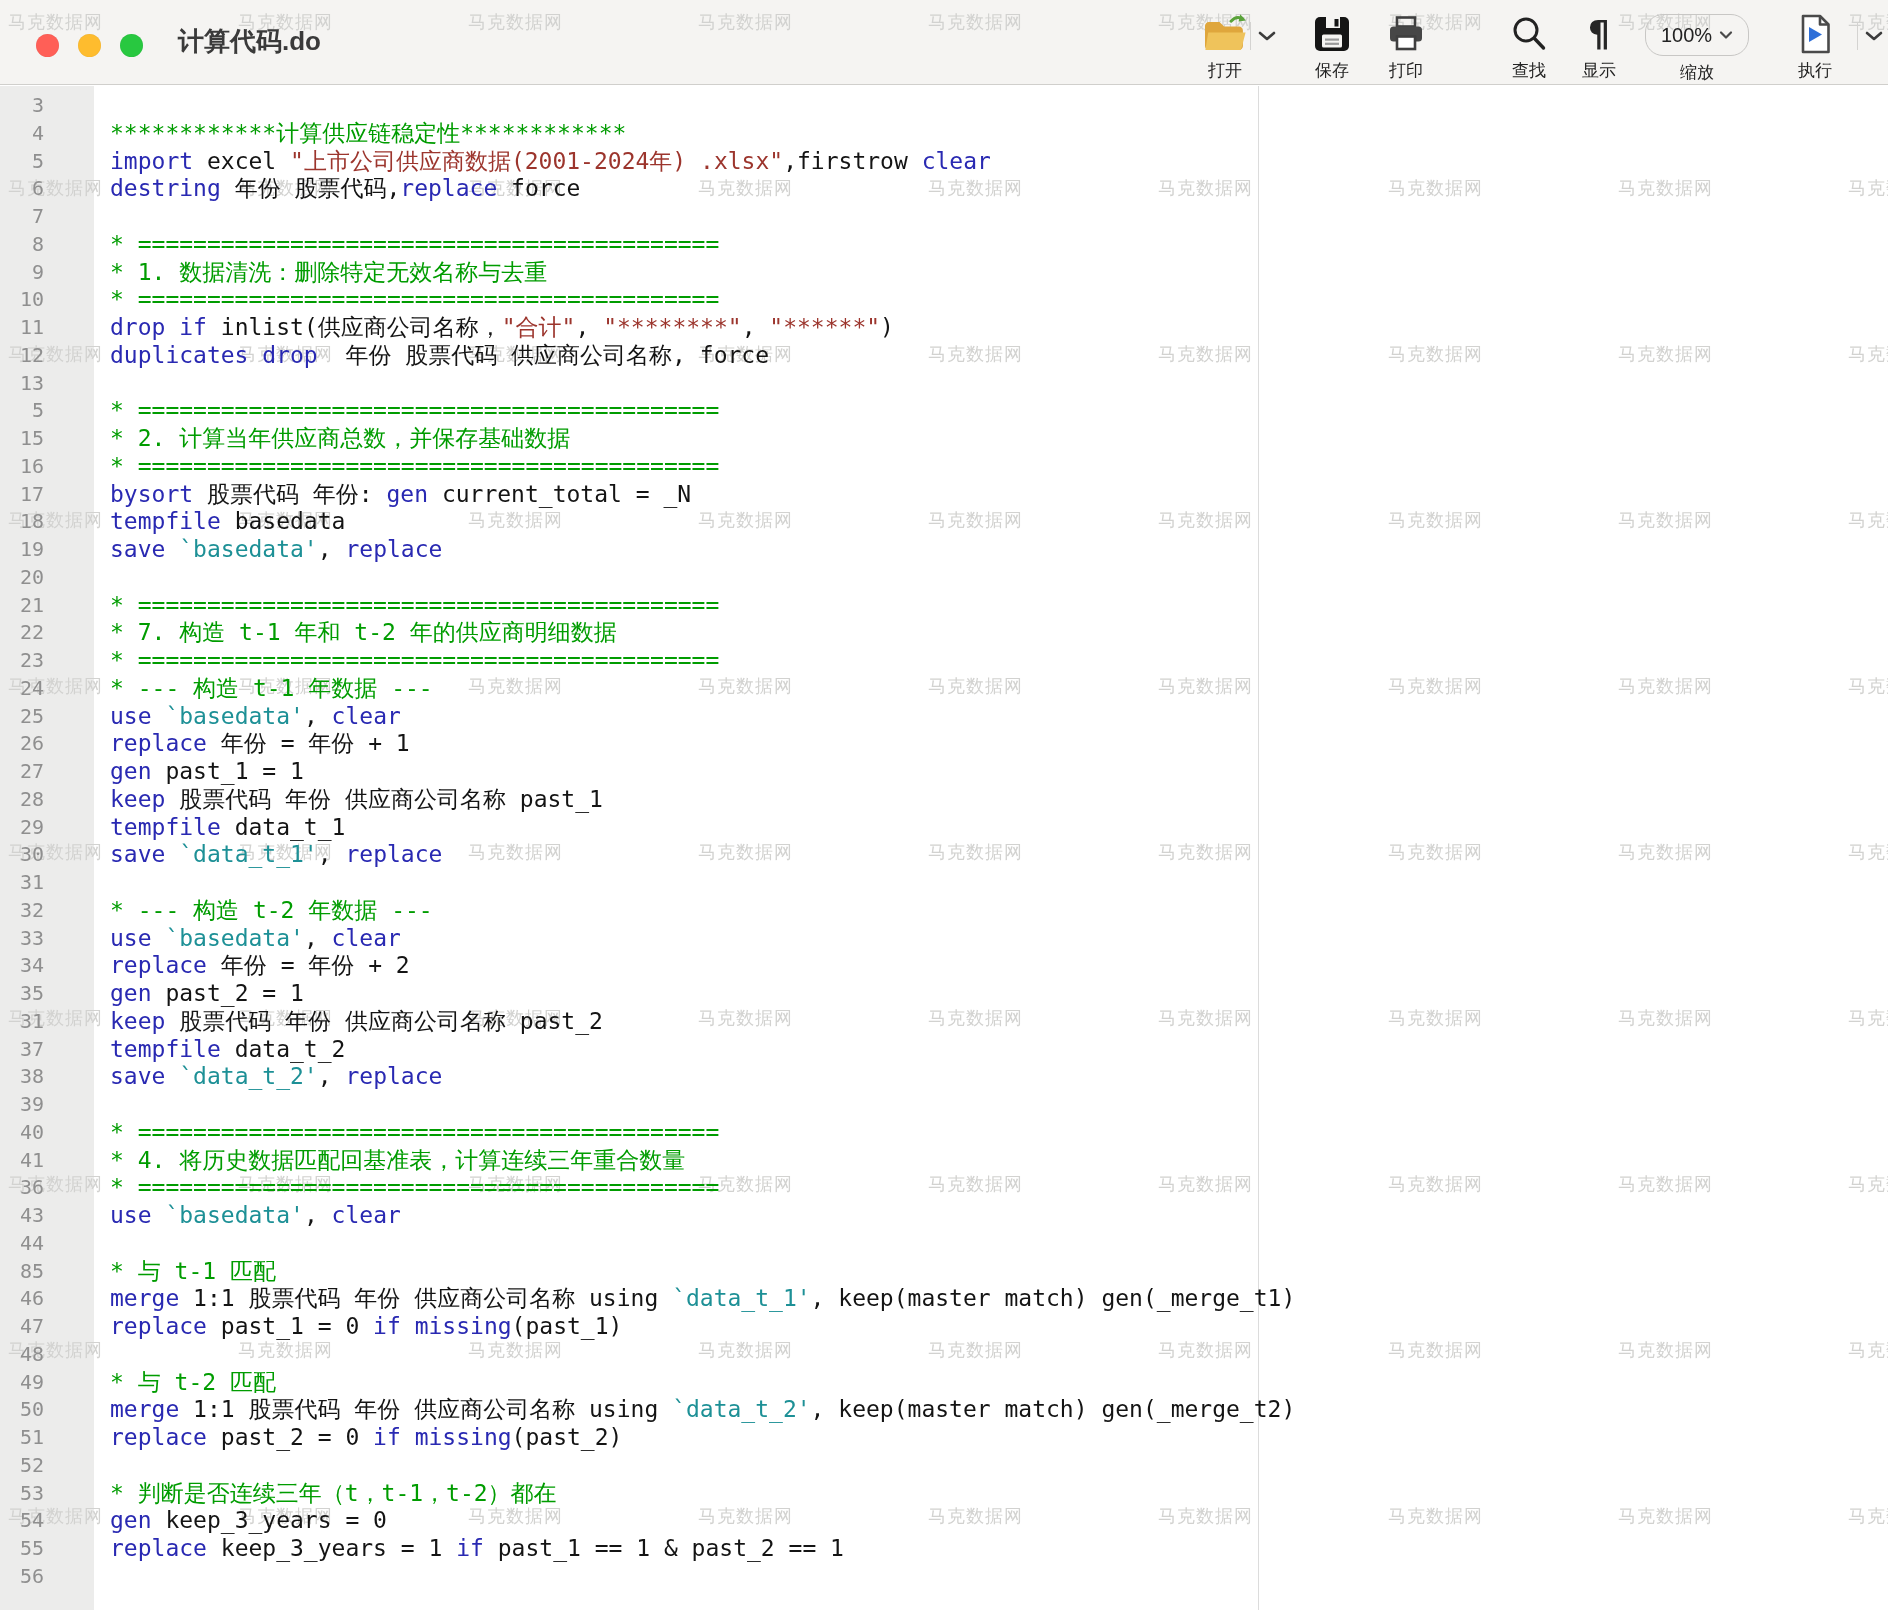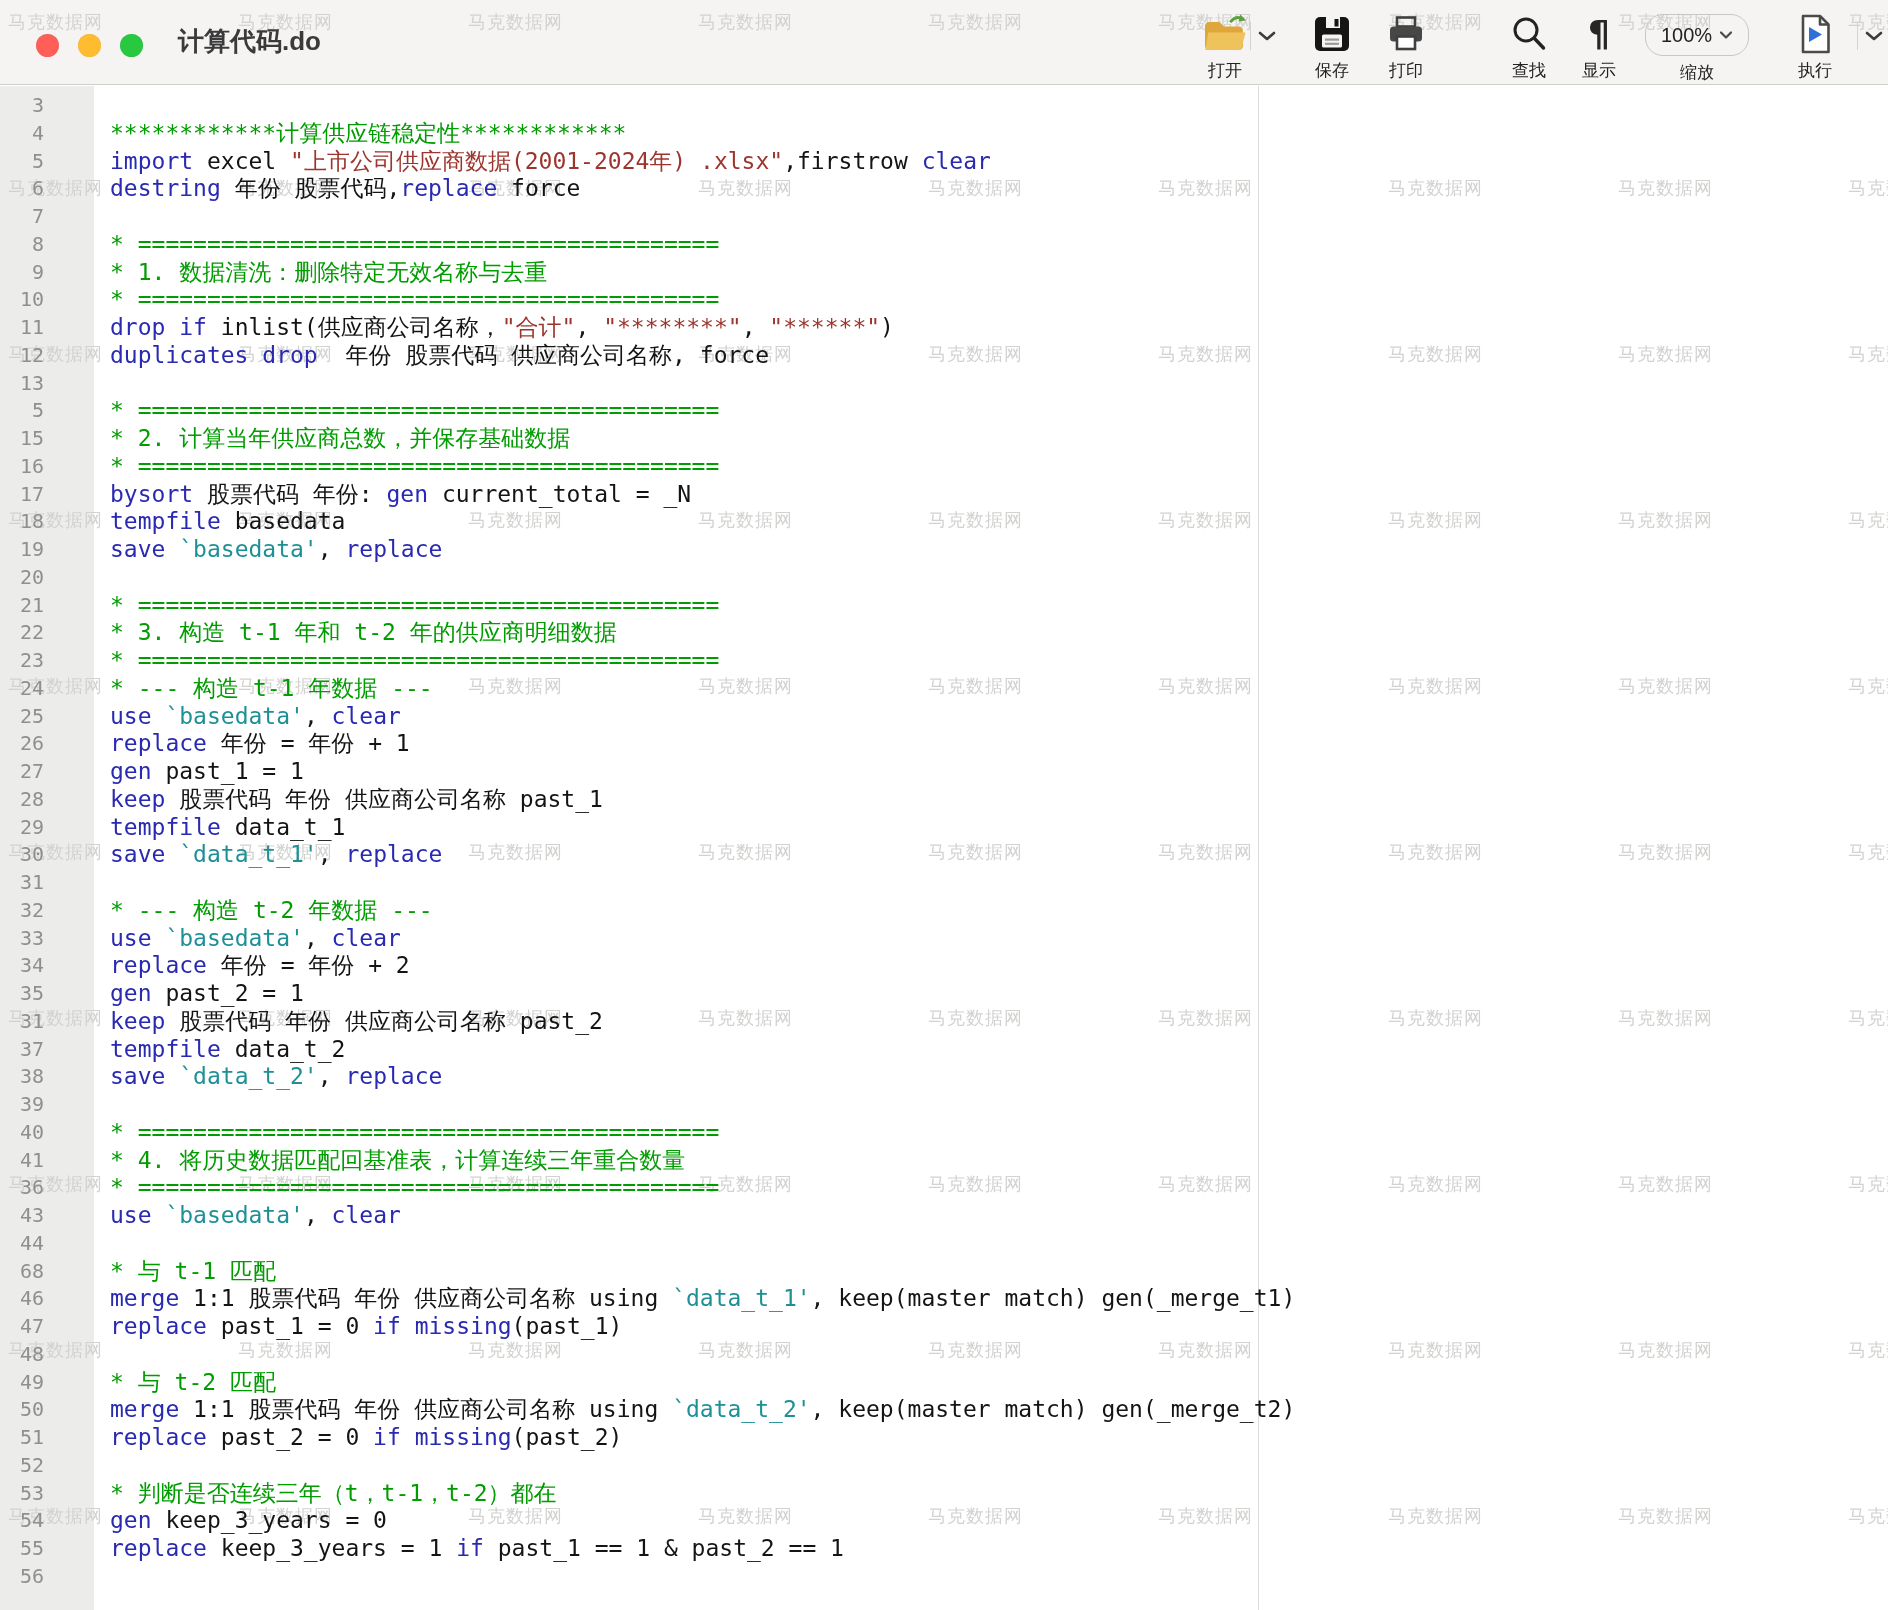--- a/index.html
+++ b/index.html
@@ -292,21 +292,21 @@
           <div class="ln">35</div>
           <div class="ln">31</div>
           <div class="ln">37</div>
           <div class="ln">38</div>
           <div class="ln">39</div>
           <div class="ln">40</div>
           <div class="ln">41</div>
           <div class="ln">36</div>
           <div class="ln">43</div>
           <div class="ln">44</div>
-          <div class="ln">68</div>
+          <div class="ln">85</div>
           <div class="ln">46</div>
           <div class="ln">47</div>
           <div class="ln">48</div>
           <div class="ln">49</div>
           <div class="ln">50</div>
           <div class="ln">51</div>
           <div class="ln">52</div>
           <div class="ln">53</div>
           <div class="ln">54</div>
           <div class="ln">55</div>
@@ -325,21 +325,21 @@
           <div class="cl"><span class="tok-k">duplicates drop</span><span class="tok-t">  年份 股票代码 供应商公司名称, force</span></div>
           <div class="cl"></div>
           <div class="cl"><span class="tok-c">* ==========================================</span></div>
           <div class="cl"><span class="tok-c">* 2. 计算当年供应商总数，并保存基础数据</span></div>
           <div class="cl"><span class="tok-c">* ==========================================</span></div>
           <div class="cl"><span class="tok-k">bysort</span><span class="tok-t"> 股票代码 年份: </span><span class="tok-k">gen</span><span class="tok-t"> current_total = _N</span></div>
           <div class="cl"><span class="tok-k">tempfile</span><span class="tok-t"> basedata</span></div>
           <div class="cl"><span class="tok-k">save</span><span class="tok-t"> </span><span class="tok-m">`basedata'</span><span class="tok-t">, </span><span class="tok-k">replace</span></div>
           <div class="cl"></div>
           <div class="cl"><span class="tok-c">* ==========================================</span></div>
-          <div class="cl"><span class="tok-c">* 3. 构造 t-1 年和 t-2 年的供应商明细数据</span></div>
+          <div class="cl"><span class="tok-c">* 7. 构造 t-1 年和 t-2 年的供应商明细数据</span></div>
           <div class="cl"><span class="tok-c">* ==========================================</span></div>
           <div class="cl"><span class="tok-c">* --- 构造 t-1 年数据 ---</span></div>
           <div class="cl"><span class="tok-k">use</span><span class="tok-t"> </span><span class="tok-m">`basedata'</span><span class="tok-t">, </span><span class="tok-k">clear</span></div>
           <div class="cl"><span class="tok-k">replace</span><span class="tok-t"> 年份 = 年份 + 1</span></div>
           <div class="cl"><span class="tok-k">gen</span><span class="tok-t"> past_1 = 1</span></div>
           <div class="cl"><span class="tok-k">keep</span><span class="tok-t"> 股票代码 年份 供应商公司名称 past_1</span></div>
           <div class="cl"><span class="tok-k">tempfile</span><span class="tok-t"> data_t_1</span></div>
           <div class="cl"><span class="tok-k">save</span><span class="tok-t"> </span><span class="tok-m">`data_t_1'</span><span class="tok-t">, </span><span class="tok-k">replace</span></div>
           <div class="cl"></div>
           <div class="cl"><span class="tok-c">* --- 构造 t-2 年数据 ---</span></div>

